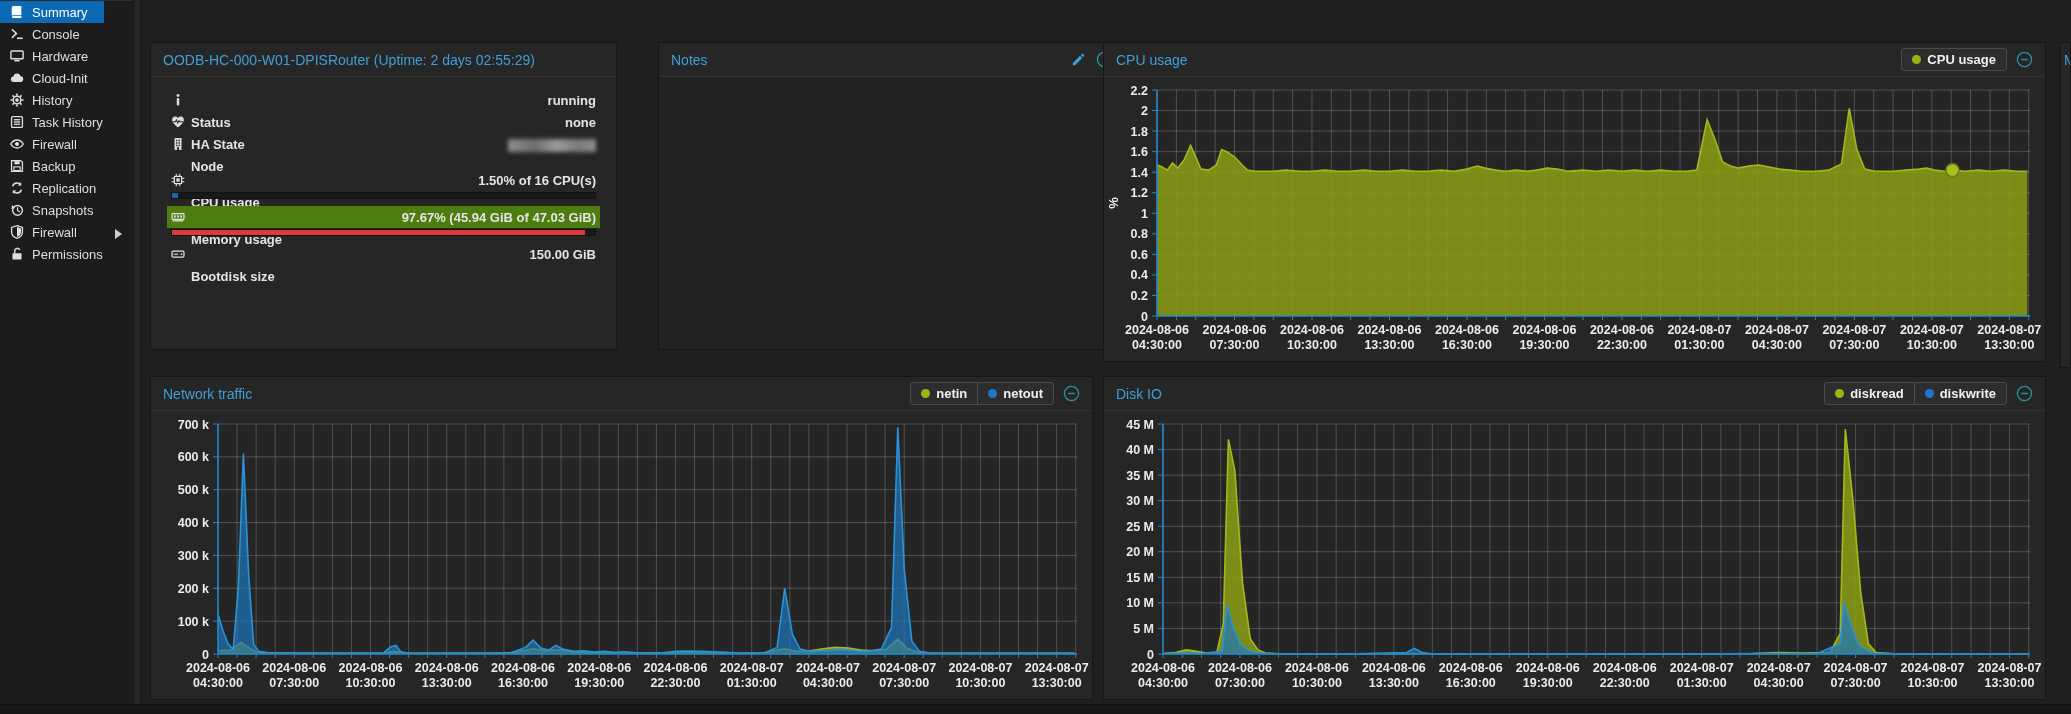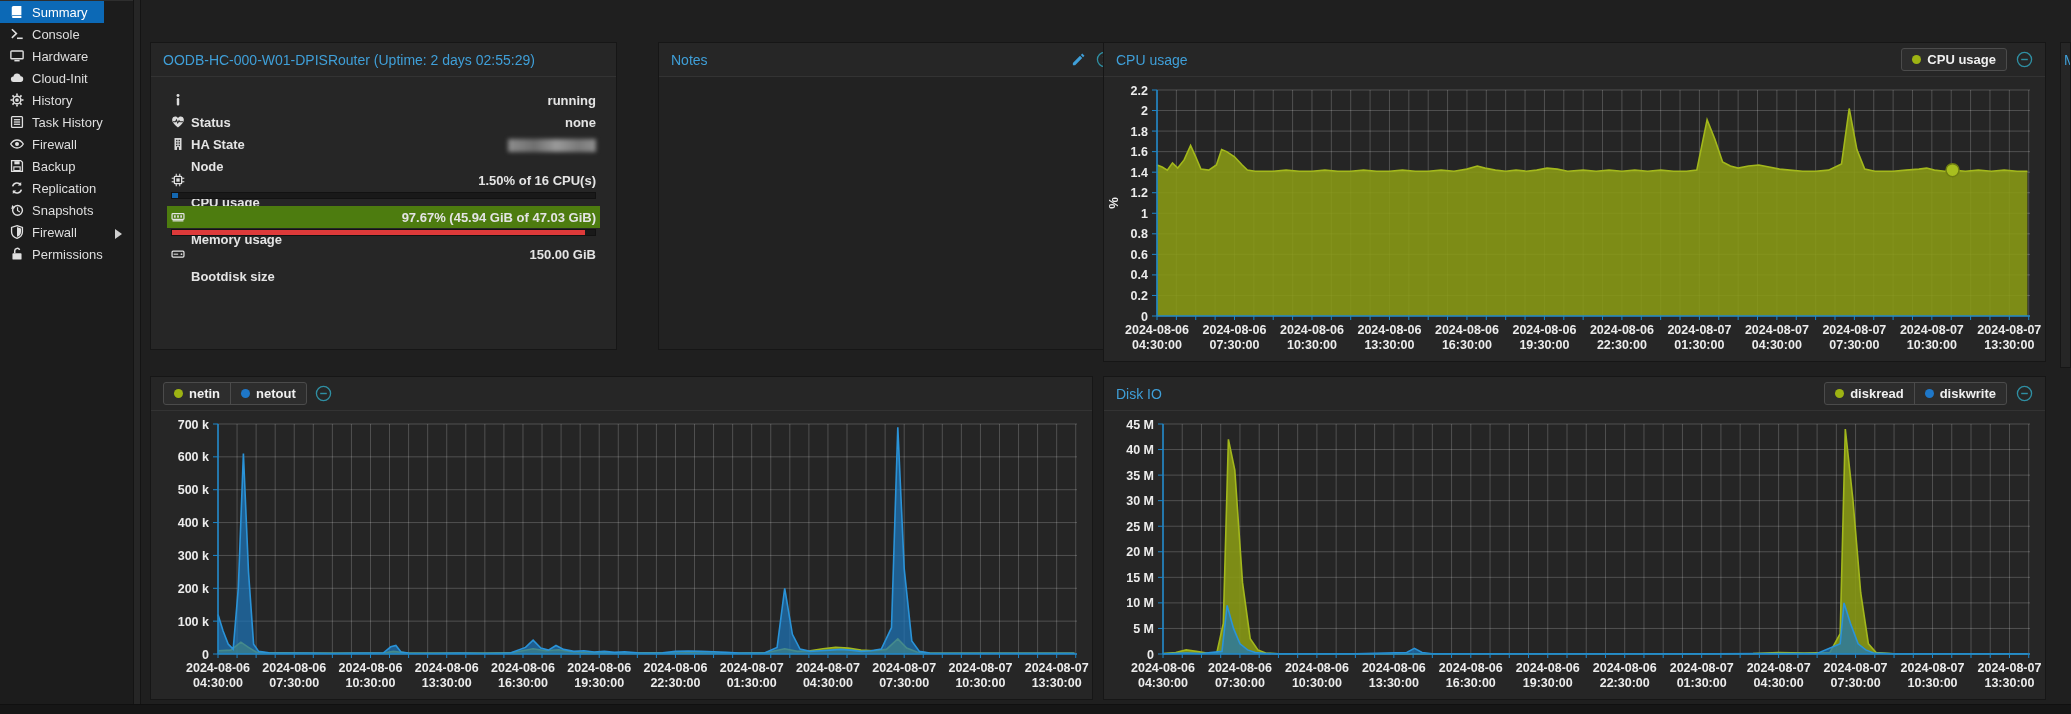--- a/index.html
+++ b/index.html
@@ -502,20 +502,21 @@
       </svg>
     </div>
 </div>
 
 <div class="panel panel-sliver">
   <div class="frag">M</div>
 </div>
 
 <div class="panel panel-net">
   <div class="panel-head">
+    <div class="panel-title">Network traffic</div>
     <div class="tools">
       <div class="legend">
     <span class="litem">
       <span class="ldot" style="background:#9db313"></span>
       <span>netin</span>
     </span>
     <span class="litem">
       <span class="ldot" style="background:#1e77c8"></span>
       <span>netout</span>
     </span>

